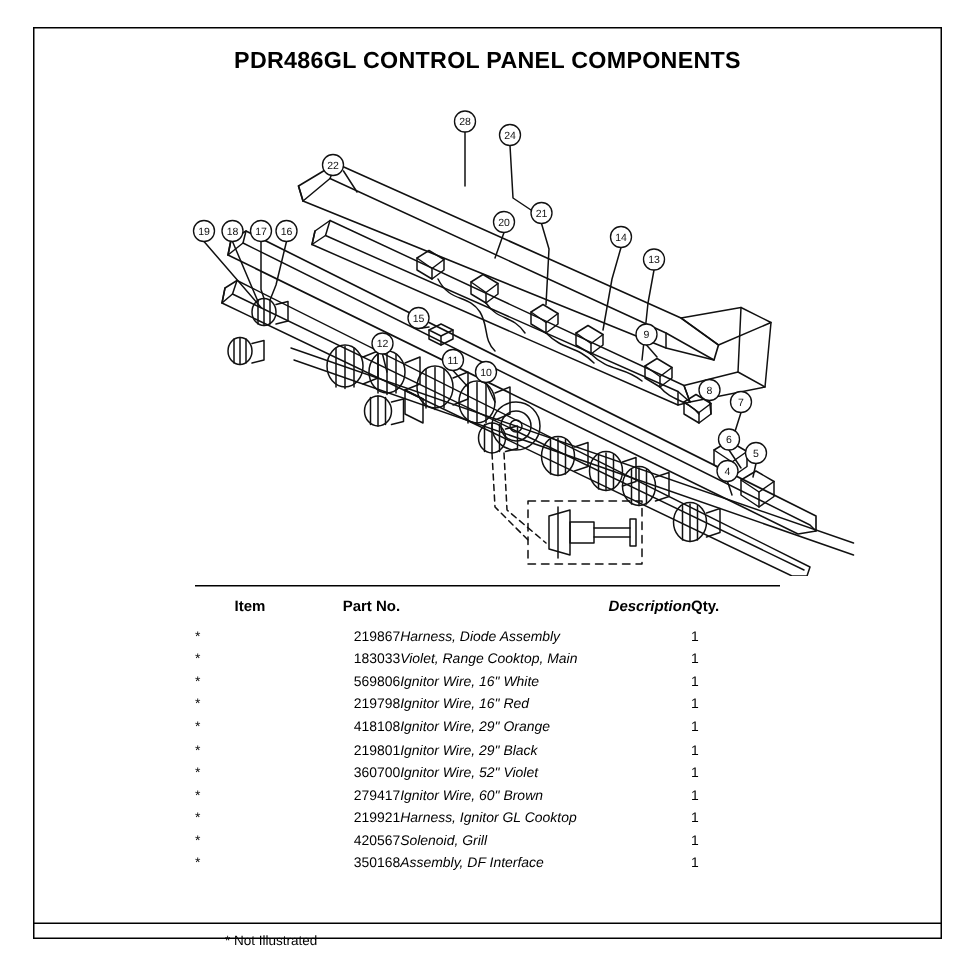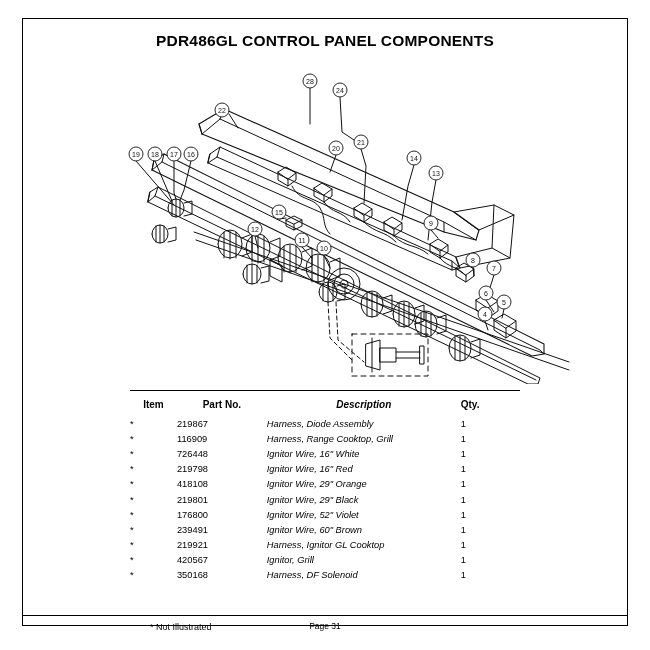--- a/index.html
+++ b/index.html
@@ -59,32 +59,32 @@
   }
   .parts-table {
     position: absolute;
     left: 130px;
     top: 396px;
     width: 392px;
     border-collapse: collapse;
     font-size: 9.2px;
   }
   .parts-table th {
-    text-align: center;
+    text-align: right;
     font-size: 10px;
     font-weight: bold;
     padding: 3px 0 6px 0;
   }
   .parts-table td {
     padding: 2.6px 0;
     font-size: 9.3px;
     white-space: nowrap;
   }
   .col-item   { width: 46px; }
-  .col-part   { width: 88px; }
+  .col-part   { width: 88px; text-align: right; }
   .col-desc   { width: 190px; font-style: italic; }
   .col-qty    { width: 60px; text-align: left; }
   th.col-qty  { text-align: left; }
   .asterisk {
     font-size: 9px;
     padding-left: 6px;
   }
   .footnote {
     position: absolute;
     left: 150px;
@@ -350,27 +350,27 @@
     </thead>
     <tbody id="parts-body">
         <tr>
           <td class="col-item asterisk">*</td>
           <td class="col-part">219867</td>
           <td class="col-desc">Harness, Diode Assembly</td>
           <td class="col-qty">1</td>
         </tr>
         <tr>
           <td class="col-item asterisk">*</td>
-          <td class="col-part">116909</td>
-          <td class="col-desc">Harness, Range Cooktop, Grill</td>
-          <td class="col-qty">1</td>
-        </tr>
-        <tr>
-          <td class="col-item asterisk">*</td>
-          <td class="col-part">726448</td>
+          <td class="col-part">183033</td>
+          <td class="col-desc">Violet, Range Cooktop, Main</td>
+          <td class="col-qty">1</td>
+        </tr>
+        <tr>
+          <td class="col-item asterisk">*</td>
+          <td class="col-part">569806</td>
           <td class="col-desc">Ignitor Wire, 16" White</td>
           <td class="col-qty">1</td>
         </tr>
         <tr>
           <td class="col-item asterisk">*</td>
           <td class="col-part">219798</td>
           <td class="col-desc">Ignitor Wire, 16" Red</td>
           <td class="col-qty">1</td>
         </tr>
         <tr>
@@ -380,48 +380,47 @@
           <td class="col-qty">1</td>
         </tr>
         <tr>
           <td class="col-item asterisk">*</td>
           <td class="col-part">219801</td>
           <td class="col-desc">Ignitor Wire, 29" Black</td>
           <td class="col-qty">1</td>
         </tr>
         <tr>
           <td class="col-item asterisk">*</td>
-          <td class="col-part">176800</td>
+          <td class="col-part">360700</td>
           <td class="col-desc">Ignitor Wire, 52" Violet</td>
           <td class="col-qty">1</td>
         </tr>
         <tr>
           <td class="col-item asterisk">*</td>
-          <td class="col-part">239491</td>
+          <td class="col-part">279417</td>
           <td class="col-desc">Ignitor Wire, 60" Brown</td>
           <td class="col-qty">1</td>
         </tr>
         <tr>
           <td class="col-item asterisk">*</td>
           <td class="col-part">219921</td>
           <td class="col-desc">Harness, Ignitor GL Cooktop</td>
           <td class="col-qty">1</td>
         </tr>
         <tr>
           <td class="col-item asterisk">*</td>
           <td class="col-part">420567</td>
-          <td class="col-desc">Ignitor, Grill</td>
+          <td class="col-desc">Solenoid, Grill</td>
           <td class="col-qty">1</td>
         </tr>
         <tr>
           <td class="col-item asterisk">*</td>
           <td class="col-part">350168</td>
-          <td class="col-desc">Harness, DF Solenoid</td>
+          <td class="col-desc">Assembly, DF Interface</td>
           <td class="col-qty">1</td>
         </tr>
       </tbody>
   </table>
 
   <div class="footnote">* Not Illustrated</div>
 
   <div class="footer-line"></div>
-  <div class="page-num">Page 31</div>
 </div>
 
 </body></html>

